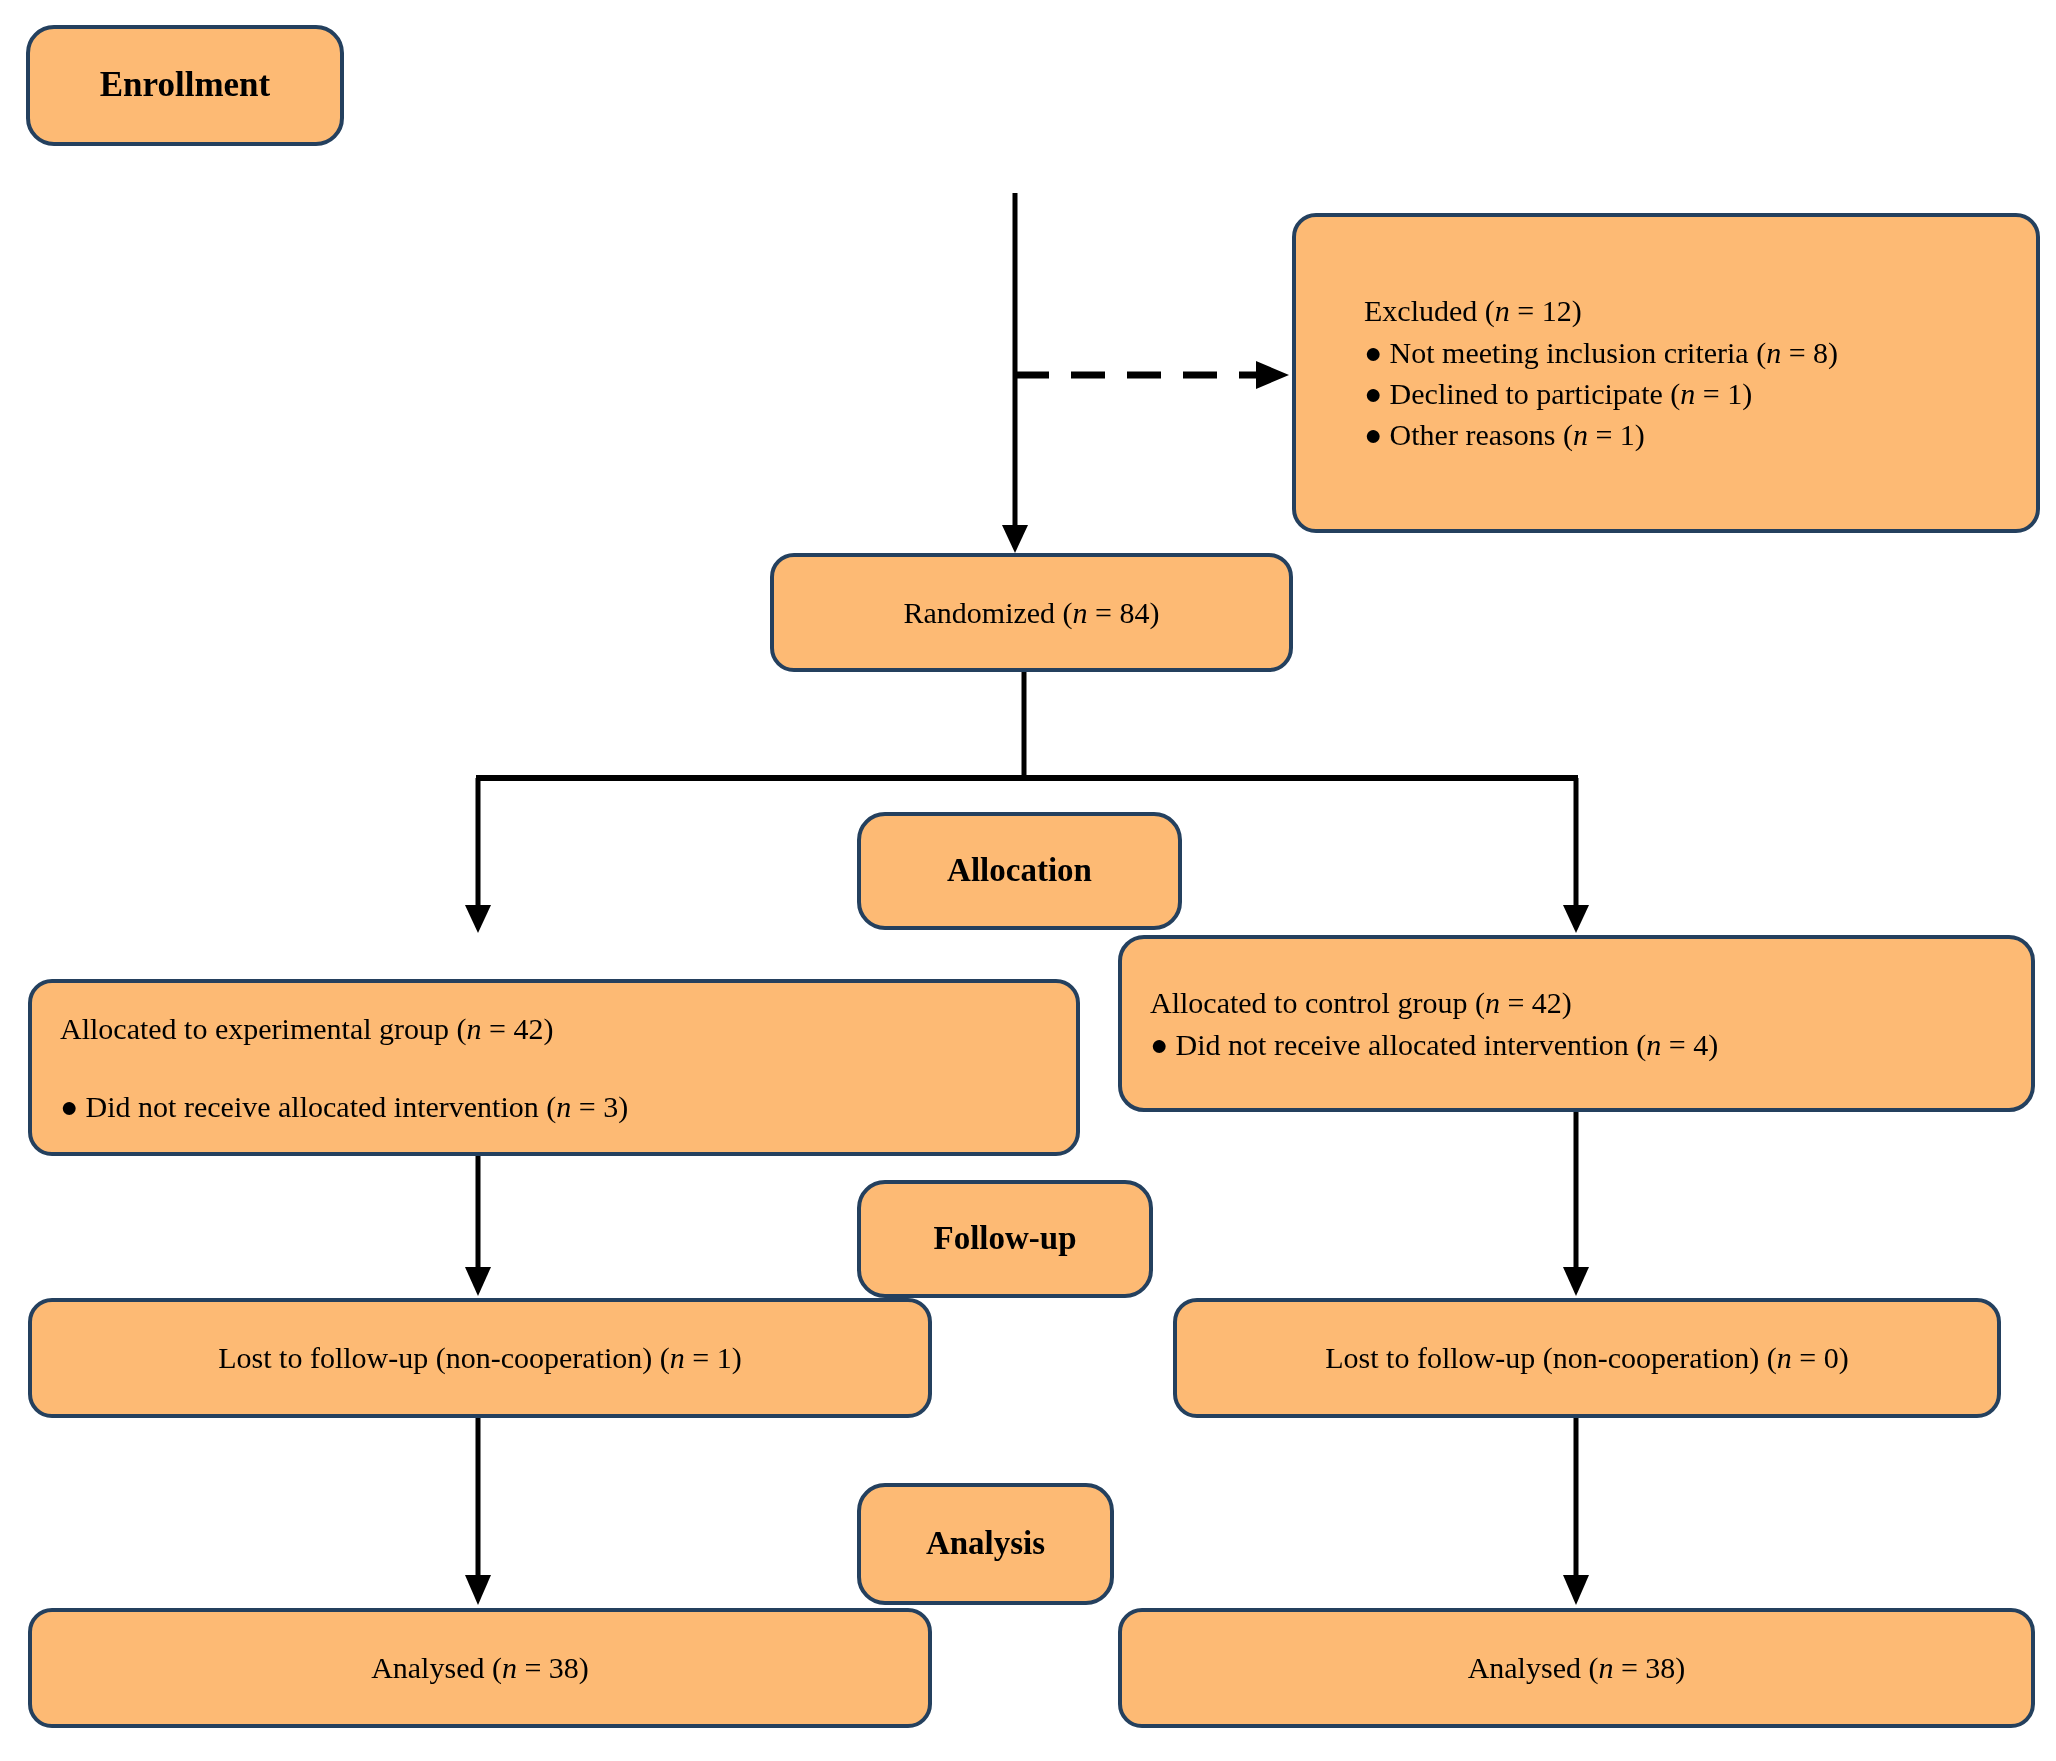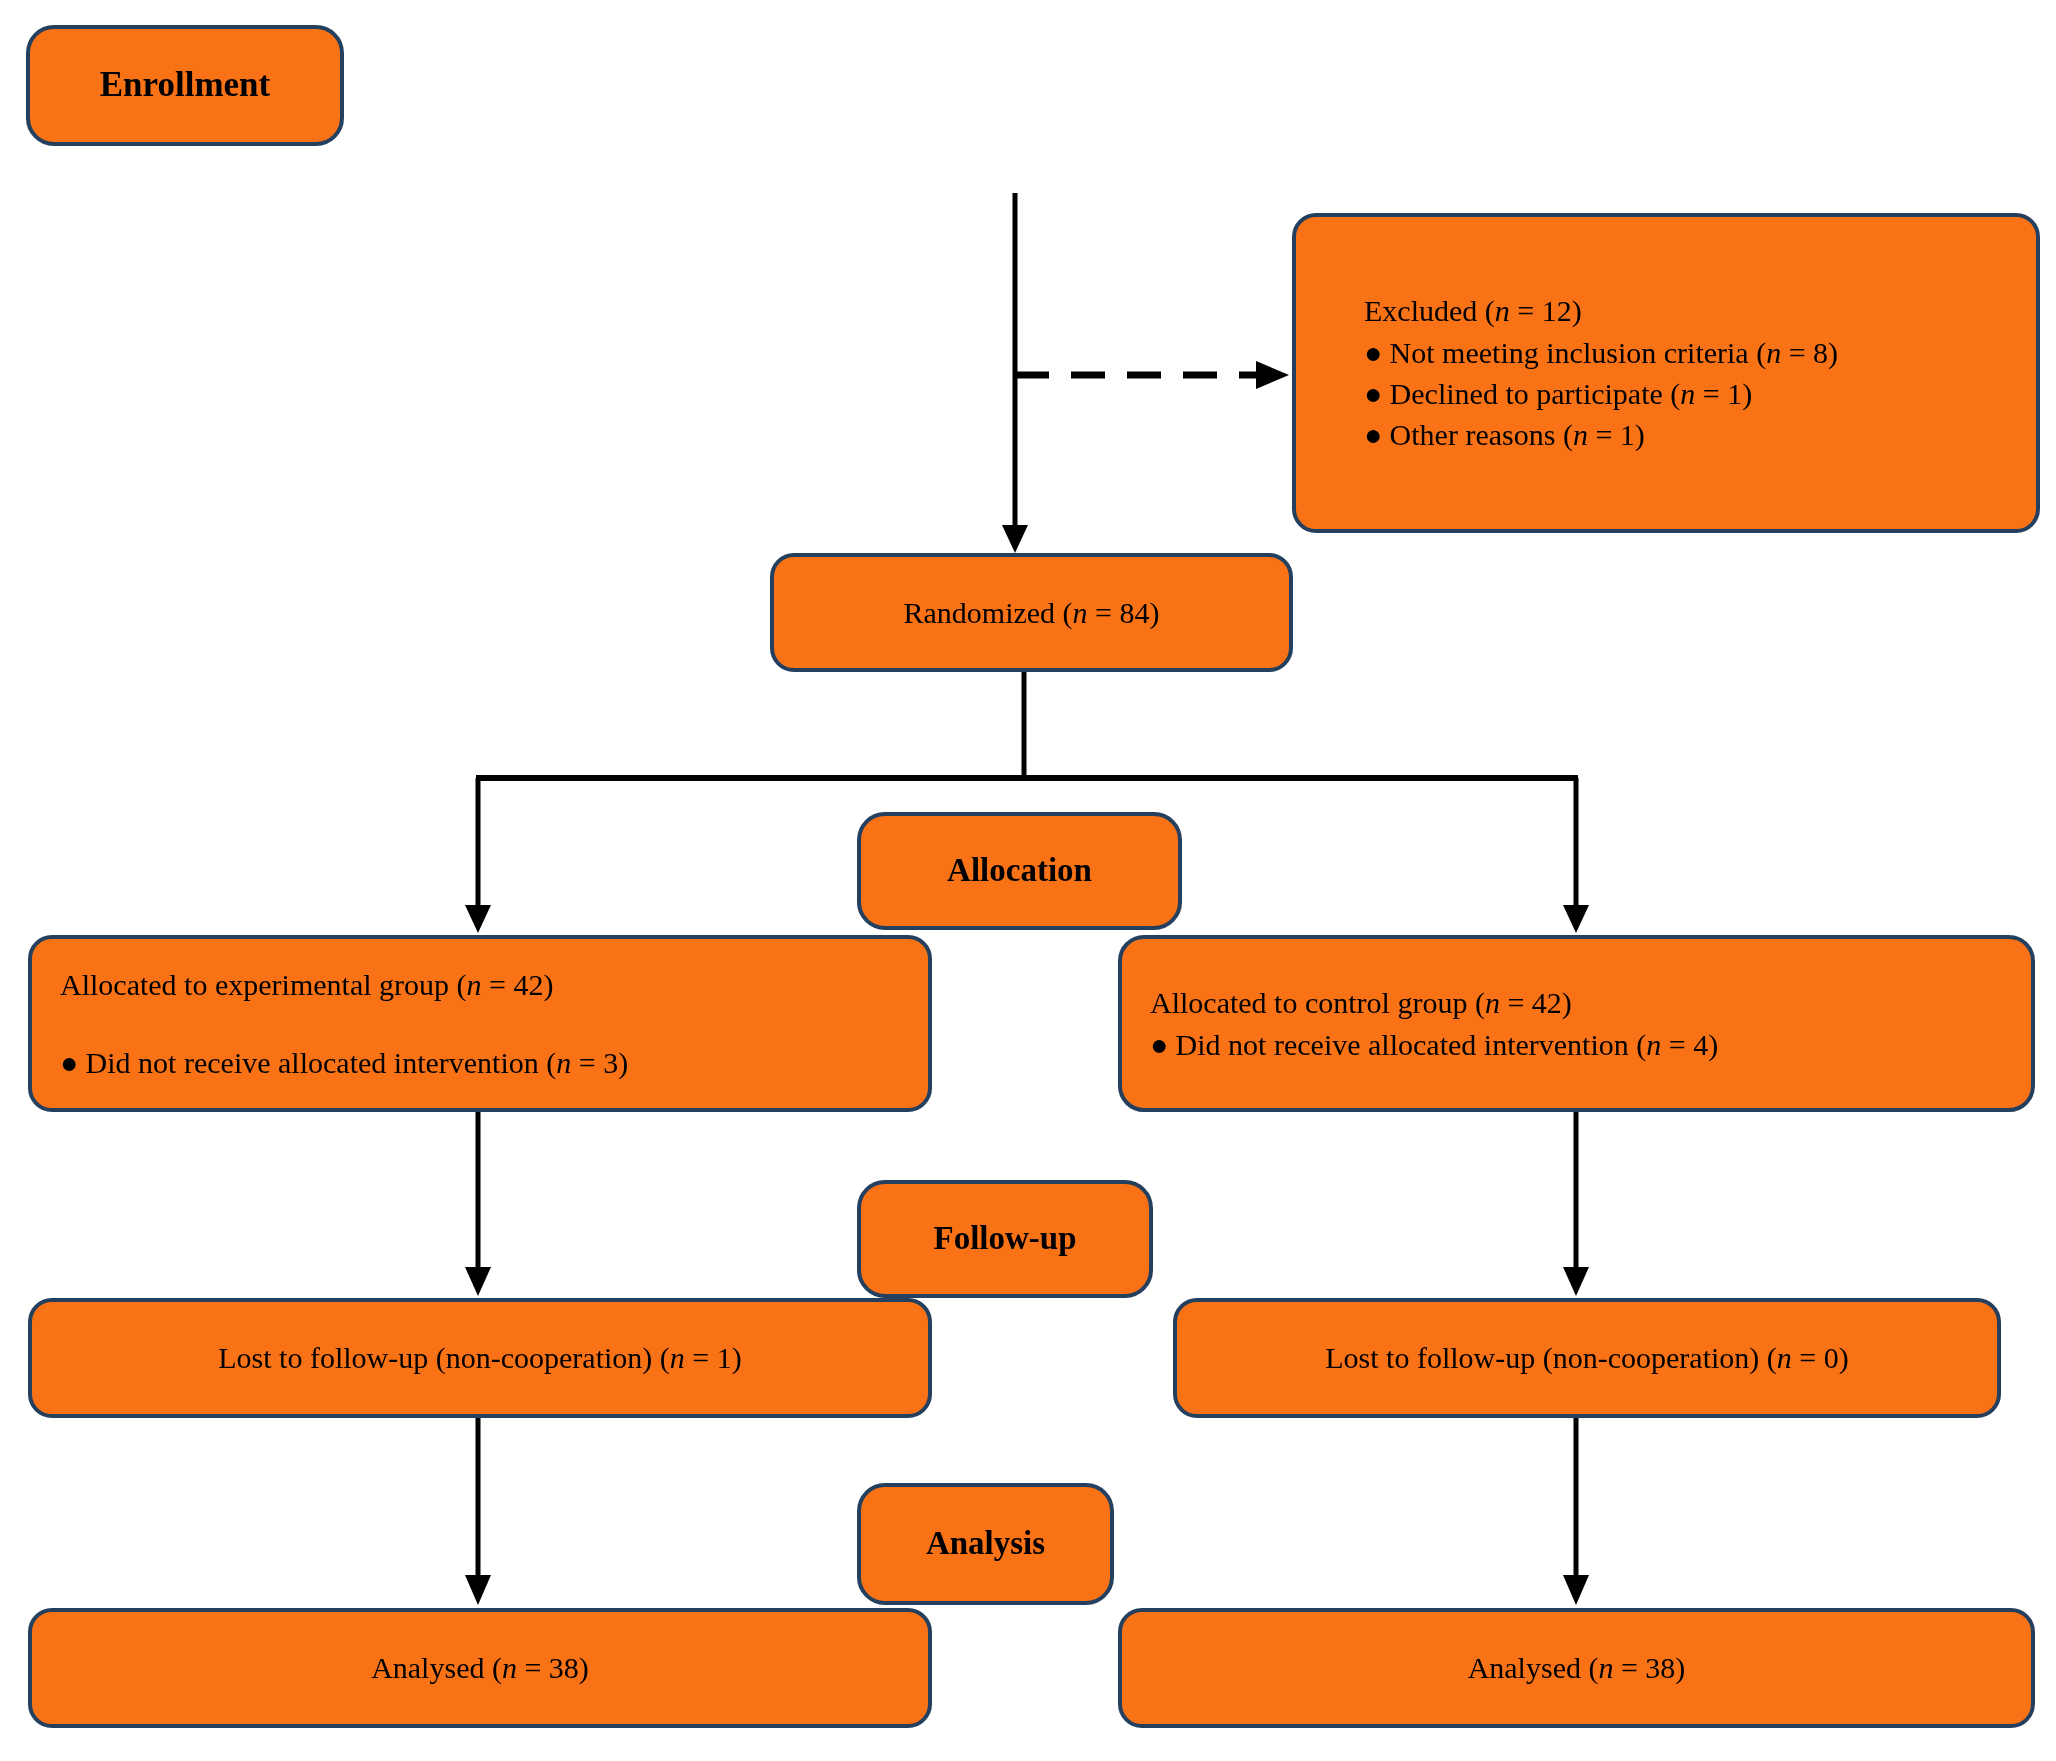--- a/index.html
+++ b/index.html
@@ -8,21 +8,21 @@
     width:2056px; height:1761px;
     background:#fff;
     font-family:"Liberation Serif", serif;
     color:#000;
     --accent:#24405E;
   }
   #flowlines { position:absolute; left:0; top:0; width:2056px; height:1761px; }
   .box {
     position:absolute;
     box-sizing:border-box;
-    background:#f97316;
+    background:#fdba74;
     border:4px solid var(--accent);
     border-radius:24px;
     font-size:30px;
     line-height:1.38;
     display:flex;
   }
   .center { align-items:center; justify-content:center; text-align:center; }
   .leftal { flex-direction:column; justify-content:center; align-items:flex-start; padding:8px 12px 8px 28px; text-align:left; }
   .label-box {
     font-weight:bold;
@@ -95,21 +95,21 @@
   </div>
 
   <div class="box center" style="left:770px; top:553px; width:523px; height:119px;">
     <span>Randomized (<i>n</i> = 84)</span>
   </div>
 
   <div class="box center label-box" style="left:857px; top:812px; width:325px; height:118px;">
     <span>Allocation</span>
   </div>
 
-  <div class="box leftal" style="left:28px; top:935px; width:904px; height:177px;gap:37px;">
+  <div class="box leftal" style="left:28px; top:979px; width:1052px; height:177px;gap:37px;">
     <span>Allocated to experimental group (<i>n</i> = 42)</span>
     <span>● Did not receive allocated intervention (<i>n</i> = 3)</span>
   </div>
 
   <div class="box leftal" style="left:1118px; top:935px; width:917px; height:177px;border-radius:26px;">
     <span>Allocated to control group (<i>n</i> = 42)</span>
     <span>● Did not receive allocated intervention (<i>n</i> = 4)</span>
   </div>
 
   <div class="box center label-box" style="left:857px; top:1180px; width:296px; height:118px;">

